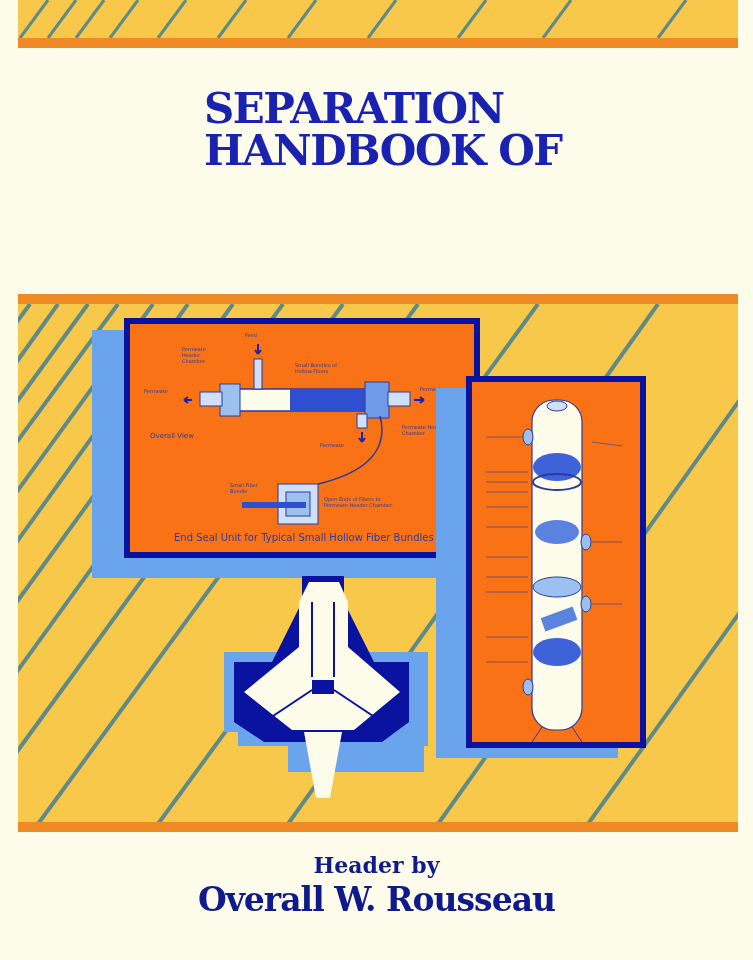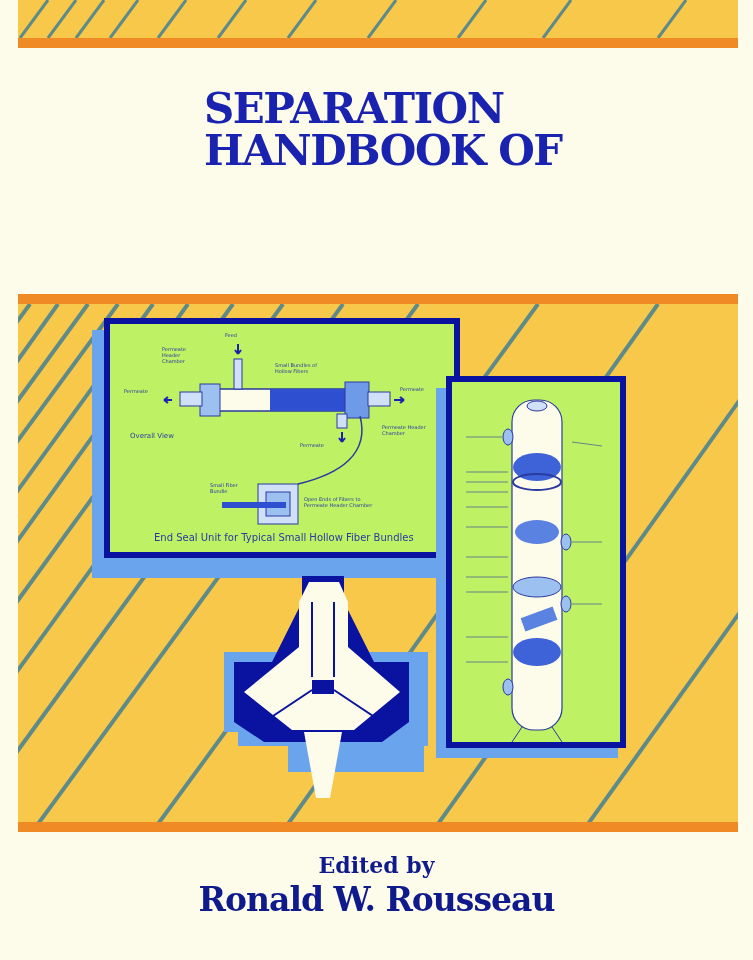--- a/index.html
+++ b/index.html
@@ -5,21 +5,21 @@
   html,body{margin:0;padding:0;}
   body{width:753px;height:960px;background:#fdfbea;position:relative;overflow:hidden;font-family:"DejaVu Serif",serif;}
   .band{position:absolute;left:18px;width:720px;overflow:hidden;
     background-color:#f8c84a;}
   .band-top{top:0;height:42px;}
   .orange{position:absolute;left:18px;width:720px;background:#f08a24;}
   .title{position:absolute;left:204px;top:88px;color:#1a23b0;font-family:"DejaVu Serif",serif;font-weight:bold;
     font-size:42px;line-height:42px;letter-spacing:-1.5px;}
   .title div{white-space:nowrap;}
   .main{position:absolute;left:18px;top:304px;width:720px;height:520px;overflow:hidden;background:#f8c84a;}
-  .panel{position:absolute;background:#bef264;border:6px solid #0a12a0;box-sizing:border-box;}
+  .panel{position:absolute;background:#f97316;border:6px solid #0a12a0;box-sizing:border-box;margin-left:20px;}
   .shadow{position:absolute;background:#6aa4ec;}
   .editor{position:absolute;left:0;width:753px;text-align:center;color:#0f1a8c;font-family:"DejaVu Serif",serif;font-weight:bold;}
   .tiny{font-family:"DejaVu Sans",sans-serif;font-size:5px;color:#2a3aa0;position:absolute;white-space:nowrap;}
   .cap{font-family:"DejaVu Sans",sans-serif;font-size:8px;color:#2a3aa0;position:absolute;white-space:nowrap;}
 </style>
 </head>
 <body>
 
 <div class="band band-top">
   <svg width="720" height="42" style="position:absolute;left:0;top:0">
@@ -150,14 +150,14 @@
       <line x1="60" y1="150" x2="108" y2="118"></line>
         <line x1="178" y1="150" x2="130" y2="118"></line>
       <line x1="108" y1="30" x2="108" y2="105"></line>
         <line x1="130" y1="30" x2="130" y2="105"></line>
     </g>
   </svg>
 </div>
 
 <div class="orange" style="top:822px;height:10px;"></div>
 
-<div class="editor" style="top:852px;font-size:22px;">Edited by</div>
-<div class="editor" style="top:880px;font-size:33px;letter-spacing:-1px;">Ronald W. Rousseau</div>
+<div class="editor" style="top:852px;font-size:22px;">Header by</div>
+<div class="editor" style="top:880px;font-size:33px;letter-spacing:-1px;">Overall W. Rousseau</div>
 
 </body></html>

